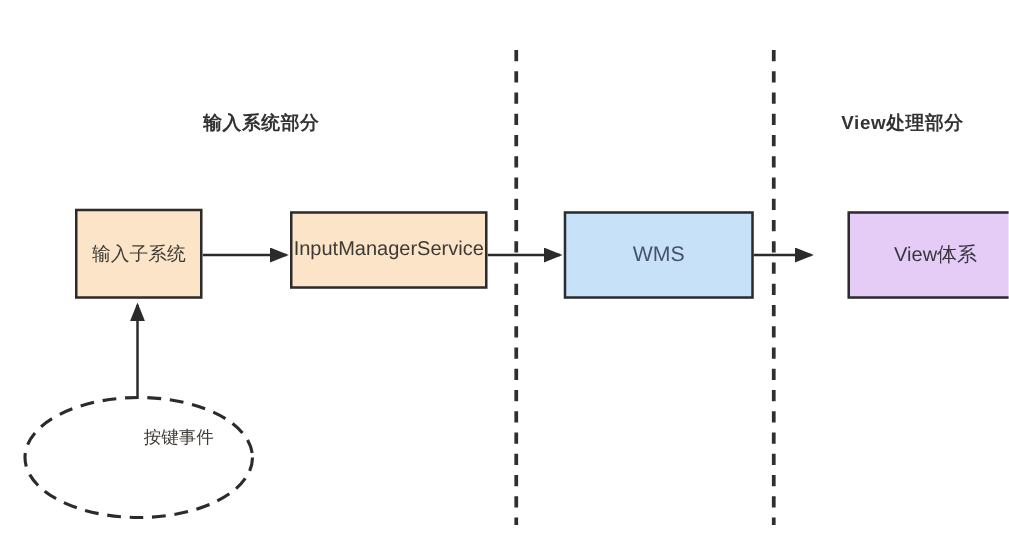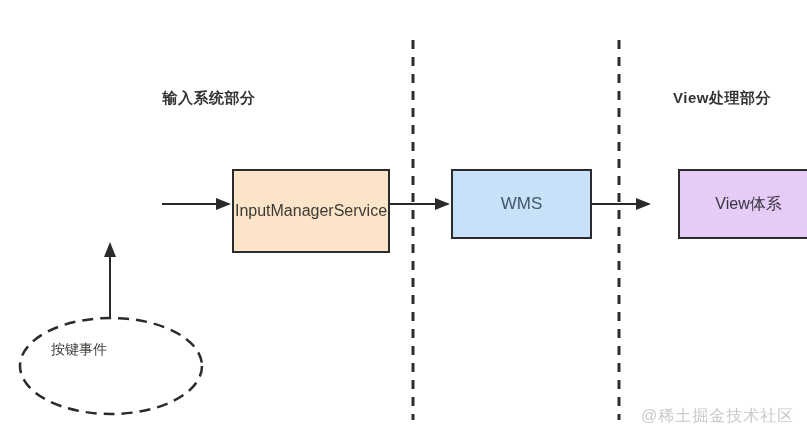--- a/index.html
+++ b/index.html
@@ -42,41 +42,41 @@
     align-items: center;
     justify-content: center;
     color: #3d3a36;
   }
   .node-input-subsystem {
     left: 60px; top: 167px; width: 102px; height: 72px;
     background: #fbe4c7;
     font-size: 15px;
   }
   .node-ims {
-    left: 232px; top: 169px; width: 158px; height: 84px;
+    left: 232px; top: 169px; width: 158px; height: 62px;
     background: #fbe4c7;
     font-size: 16px;
   }
   .node-wms {
-    left: 451px; top: 169px; width: 141px; height: 70px;
+    left: 451px; top: 169px; width: 152px; height: 70px;
     background: #c7e2f8;
     font-size: 17px;
     color: #44546a;
   }
   .node-view {
     left: 678px; top: 169px; width: 141px; height: 70px;
     background: #e4ccf6;
     font-size: 16px;
     color: #3a3440;
   }
   .event-text {
     position: absolute;
     left: 51px; top: 341px;
     width: 120px;
-    text-align: left;
+    text-align: right;
     font-size: 14px;
     line-height: 17px;
     color: #3d3a36;
   }
   .watermark {
     position: absolute;
     left: 641px; top: 406px;
     width: 160px;
     font-size: 16px;
     color: #c9c9c9;
@@ -103,29 +103,31 @@
     <line x1="390" y1="204" x2="448" y2="204" stroke="#2b2b2b" stroke-width="2" marker-end="url(#arrowhead)"></line>
     <line x1="592" y1="204" x2="649" y2="204" stroke="#2b2b2b" stroke-width="2" marker-end="url(#arrowhead)"></line>
     <line x1="110" y1="317" x2="110" y2="244" stroke="#2b2b2b" stroke-width="2" marker-end="url(#arrowhead)"></line>
 
     <ellipse cx="111" cy="366" rx="91" ry="48" fill="none" stroke="#2b2b2b" stroke-width="2.5" stroke-dasharray="11 7"></ellipse>
   </svg>
 
   <div class="section-header hdr-input">输入系统部分</div>
   <div class="section-header hdr-view">View处理部分</div>
 
+  <div class="node node-input-subsystem">
+    <span>输入子系统</span>
+  </div>
   <div class="node node-ims">
     <span>InputManagerService</span>
   </div>
   <div class="node node-wms">
     <span>WMS</span>
   </div>
   <div class="node node-view">
     <span>View体系</span>
   </div>
 
   <div class="event-text">
     <div>按键事件</div>
   </div>
 
-  <div class="watermark">@稀土掘金技术社区</div>
 
 </div>
 
 </body></html>

